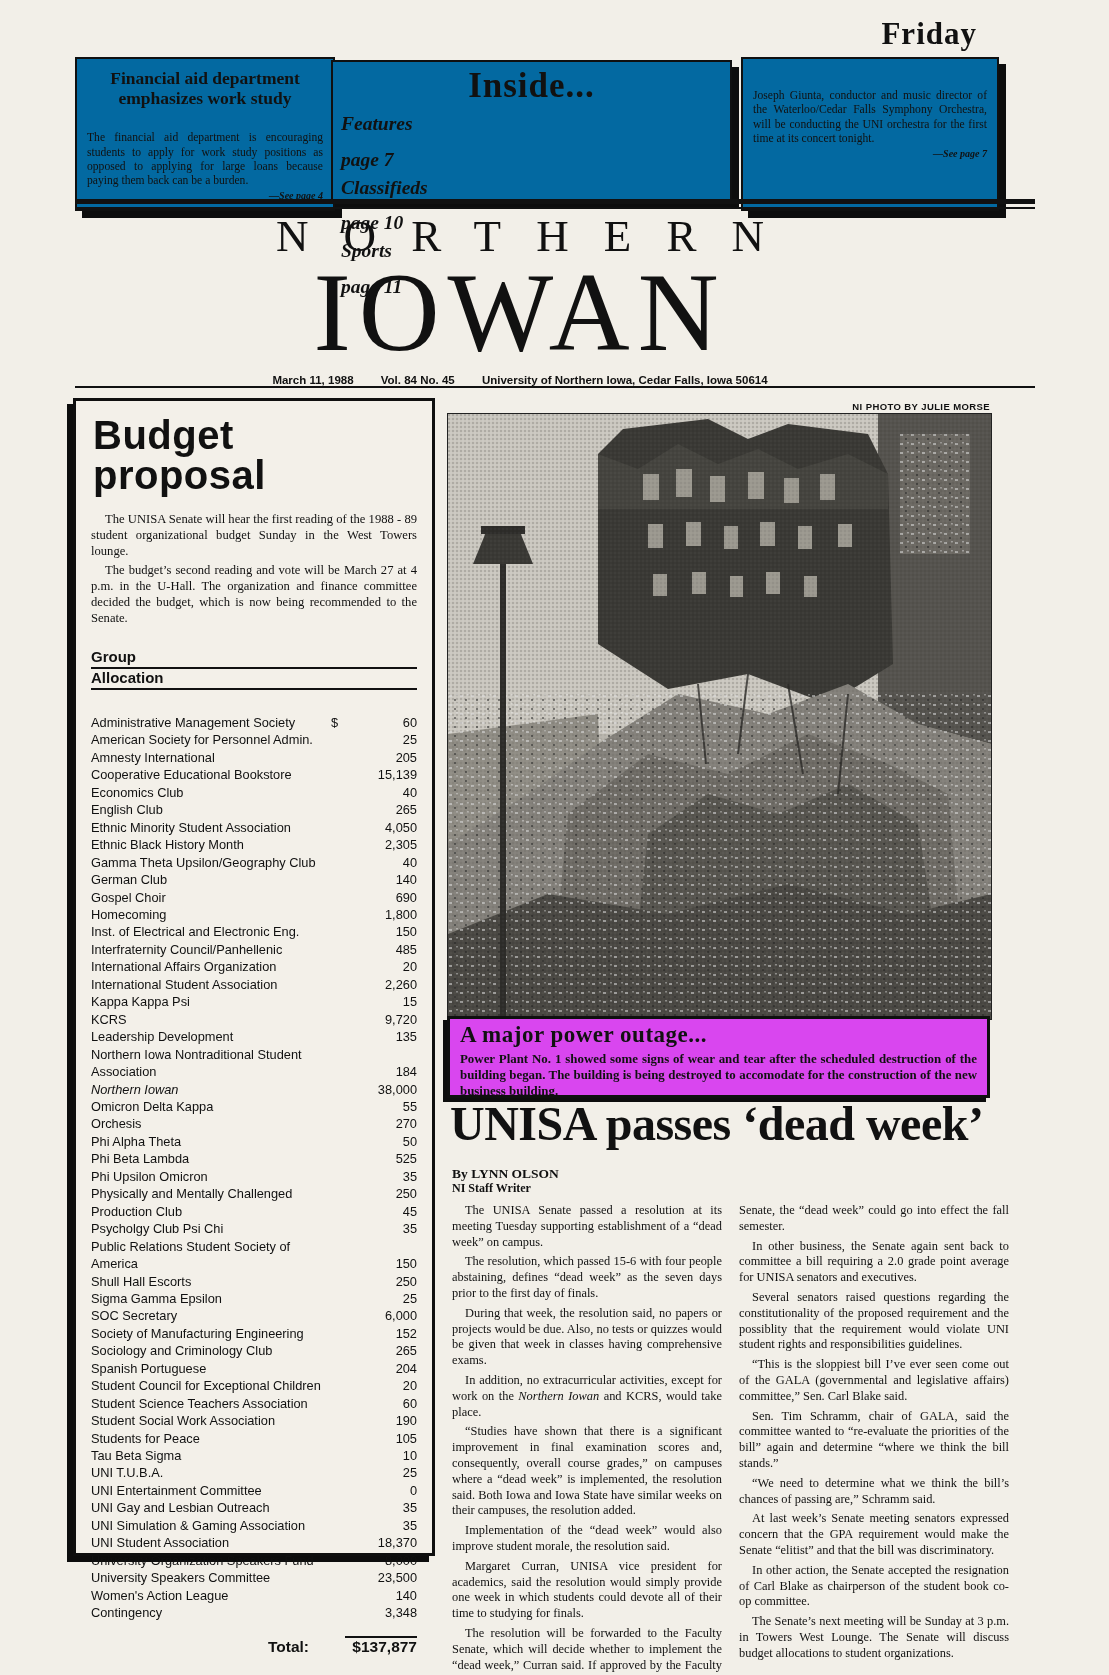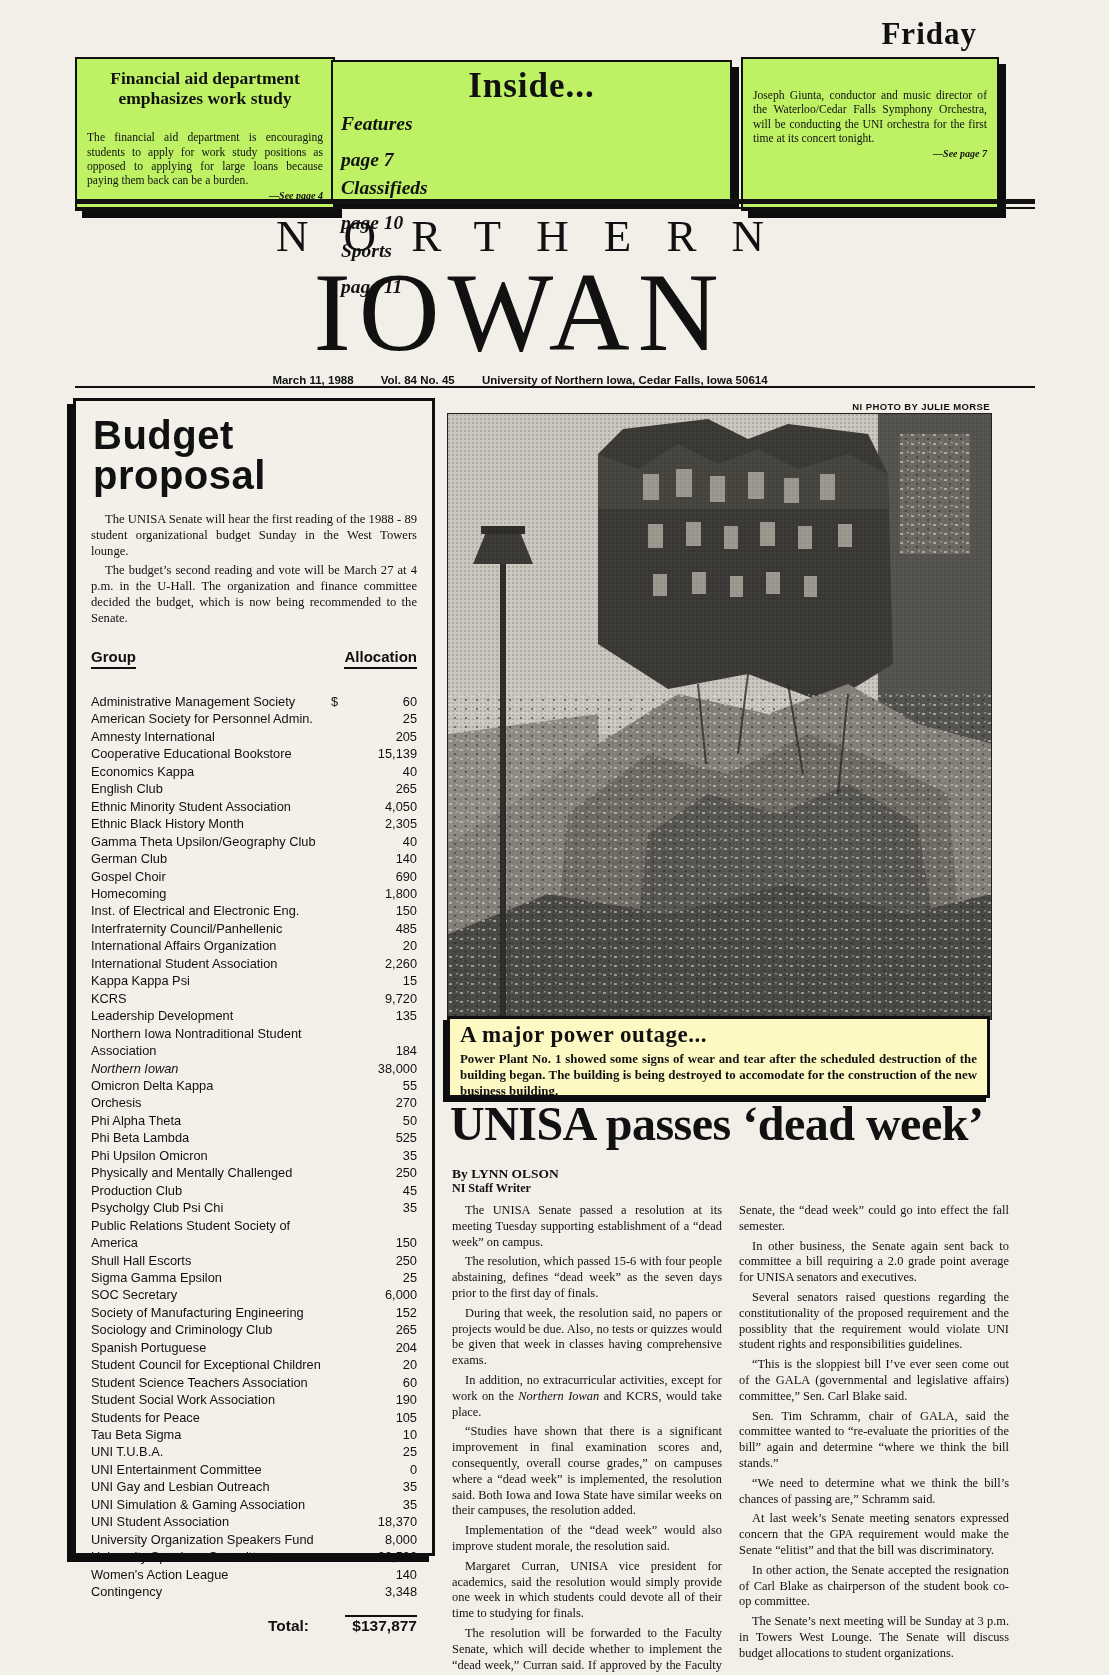--- a/index.html
+++ b/index.html
@@ -8,21 +8,21 @@
     background:#f2efe8;color:#111;
     font-family:"Liberation Serif", serif;
     -webkit-font-smoothing:antialiased;
   }
   .abs{position:absolute;}
 
   
   #day{top:16px;right:132px;font-size:31px;font-weight:bold;letter-spacing:1px;}
 
   
-  .tbox{background:#bef264;border:2.5px solid #101010;box-shadow:7px 7px 0 #0d0d0d;}
+  .tbox{background:#0369a1;border:2.5px solid #101010;box-shadow:7px 7px 0 #0d0d0d;}
   #tb1{left:75px;top:57px;width:236px;height:137px;padding:7px 10px 6px;}
   #tb3{left:741px;top:57px;width:234px;height:137px;padding:7px 10px 6px;}
   .tbox .ttl{font-size:17.5px;font-weight:bold;text-align:center;line-height:1.15;margin:2px 0 6px;}
   .tbox .bdy{font-size:11.6px;line-height:1.24;text-align:justify;margin-top:23px;}
   .tbox .see{font-size:10px;font-weight:bold;font-style:italic;text-align:right;margin-top:1px;}
   #tb2{left:331px;top:60px;width:389px;height:130px;padding:4px 4px;}
   #tb2 .ttl{font-size:35px;margin:0 0 4px;letter-spacing:1px;}
   .toc-row{display:flex;align-items:baseline;font-size:19.5px;font-weight:bold;font-style:italic;line-height:1.42;flex-direction:column;}
   .toc-row .leader{flex:1;border-bottom:3px dotted #111;margin:0 4px 5px;}
   .toc-row .pg{white-space:pre;}
@@ -36,41 +36,41 @@
   #mast .dl span{margin:0 12px;}
   #rule1{left:75px;right:74px;top:386px;height:2px;background:#111;}
 
   
   #budget{left:73px;top:398px;width:362px;height:1158px;border:3px solid #0f0f0f;
           box-shadow:-6px 6px 0 #0d0d0d;background:#f3f0e9;padding:10px 15px;box-sizing:border-box;}
   #budget h1{font-family:"Liberation Sans",sans-serif;font-size:40px;font-weight:bold;
              letter-spacing:0.5px;margin:4px 0 16px 2px;line-height:1;}
   #budget .bp p{font-size:12.6px;line-height:16px;text-align:justify;text-indent:14px;margin:0 0 3px;}
   .thead{display:flex;justify-content:space-between;margin-top:22px;
-         font-family:"Liberation Sans",sans-serif;font-size:15px;font-weight:bold;}
+         font-family:"Liberation Sans",sans-serif;font-size:15px;font-weight:bold;flex-direction:column;}
   .thead span{border-bottom:2.5px solid #111;padding-bottom:2px;}
   #rows{margin-top:24px;font-family:"Liberation Sans",sans-serif;font-size:12.8px;}
   .brow{display:flex;align-items:flex-end;line-height:17.45px;}
   .brow .nm{flex:1;padding-right:6px;}
   .brow .nm.it{font-style:italic;}
   .brow .val{width:86px;display:flex;justify-content:flex-end;}
   .brow .val .pfx{margin-right:auto;}
   #totrow{display:flex;justify-content:flex-end;align-items:flex-end;margin-top:14px;
           font-family:"Liberation Sans",sans-serif;font-size:15.5px;font-weight:bold;}
   #totrow .tlab{margin-right:36px;}
   #totrow .tval{border-top:2px solid #111;min-width:72px;text-align:right;}
 
   
   #credit{left:447px;top:401px;width:543px;text-align:right;
           font-family:"Liberation Sans",sans-serif;font-size:9.5px;font-weight:bold;letter-spacing:.4px;}
   #photo{left:447px;top:413px;width:543px;height:605px;border:1px solid #222;overflow:hidden;background:#b7b4ac;}
   #photo svg{display:block;}
 
   
-  #capbox{left:447px;top:1016px;width:543px;height:82px;border:3px solid #0f0f0f;background:#fef9c3;
+  #capbox{left:447px;top:1016px;width:543px;height:82px;border:3px solid #0f0f0f;background:#d946ef;
           padding:2px 10px;box-sizing:border-box;box-shadow:-4px 4px 0 #0d0d0d;}
   #capbox .ct{font-size:23px;font-weight:bold;letter-spacing:0.5px;margin:1px 0 3px;}
   #capbox .cb{font-size:12.9px;font-weight:bold;line-height:1.25;text-align:justify;}
 
   
   #ahead{left:450px;top:1100px;width:560px;font-size:48px;font-weight:bold;line-height:1;letter-spacing:-0.5px;}
   #byline{left:452px;top:1166px;font-size:13.5px;font-weight:bold;line-height:1.15;}
   #byline .role{font-size:12px;}
   #acols{left:452px;top:1203px;width:557px;height:478px;column-count:2;column-gap:17px;
          font-size:12.4px;line-height:15.8px;text-align:justify;overflow:hidden;}
@@ -155,21 +155,21 @@
           <span class="num">205</span>
         </span>
       </div>
       <div class="brow">
         <span class="nm">Cooperative Educational Bookstore</span>
         <span class="val">
           <span class="num">15,139</span>
         </span>
       </div>
       <div class="brow">
-        <span class="nm">Economics Kappa</span>
+        <span class="nm">Economics Club</span>
         <span class="val">
           <span class="num">40</span>
         </span>
       </div>
       <div class="brow">
         <span class="nm">English Club</span>
         <span class="val">
           <span class="num">265</span>
         </span>
       </div>

